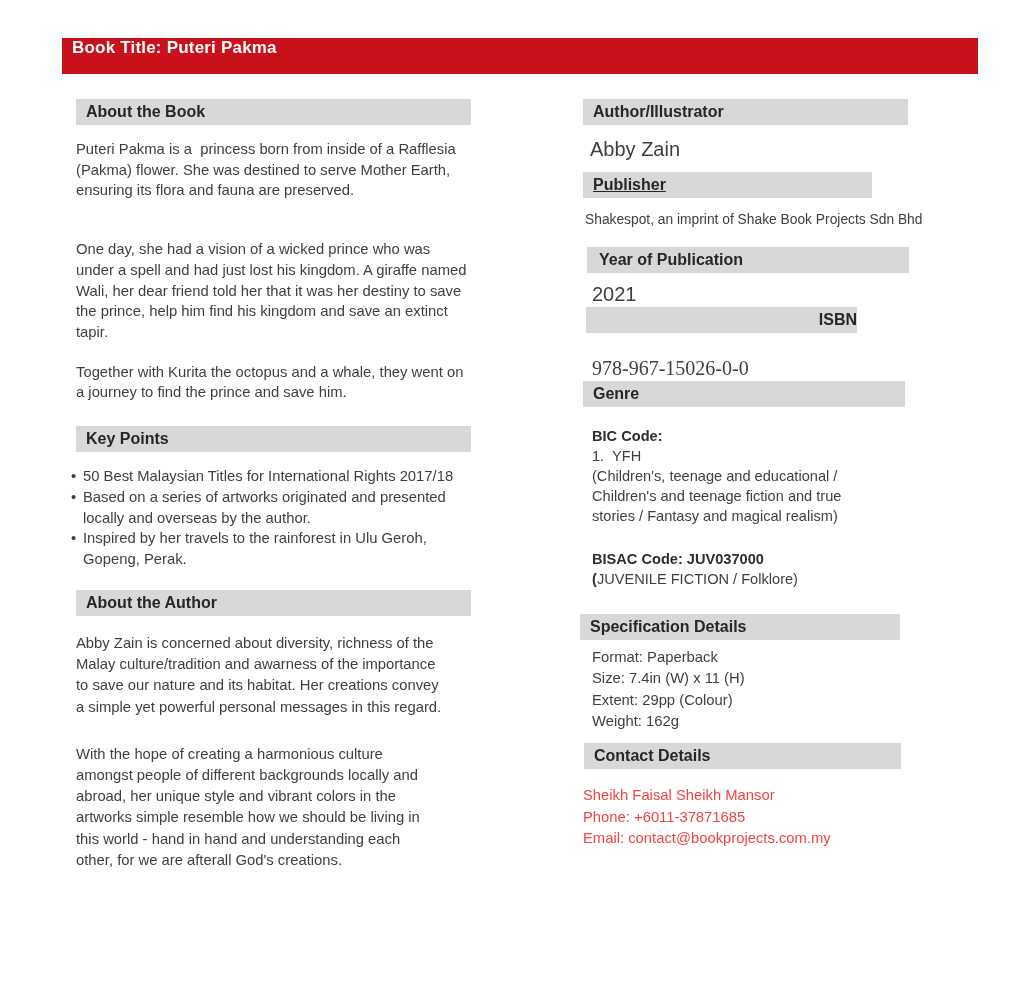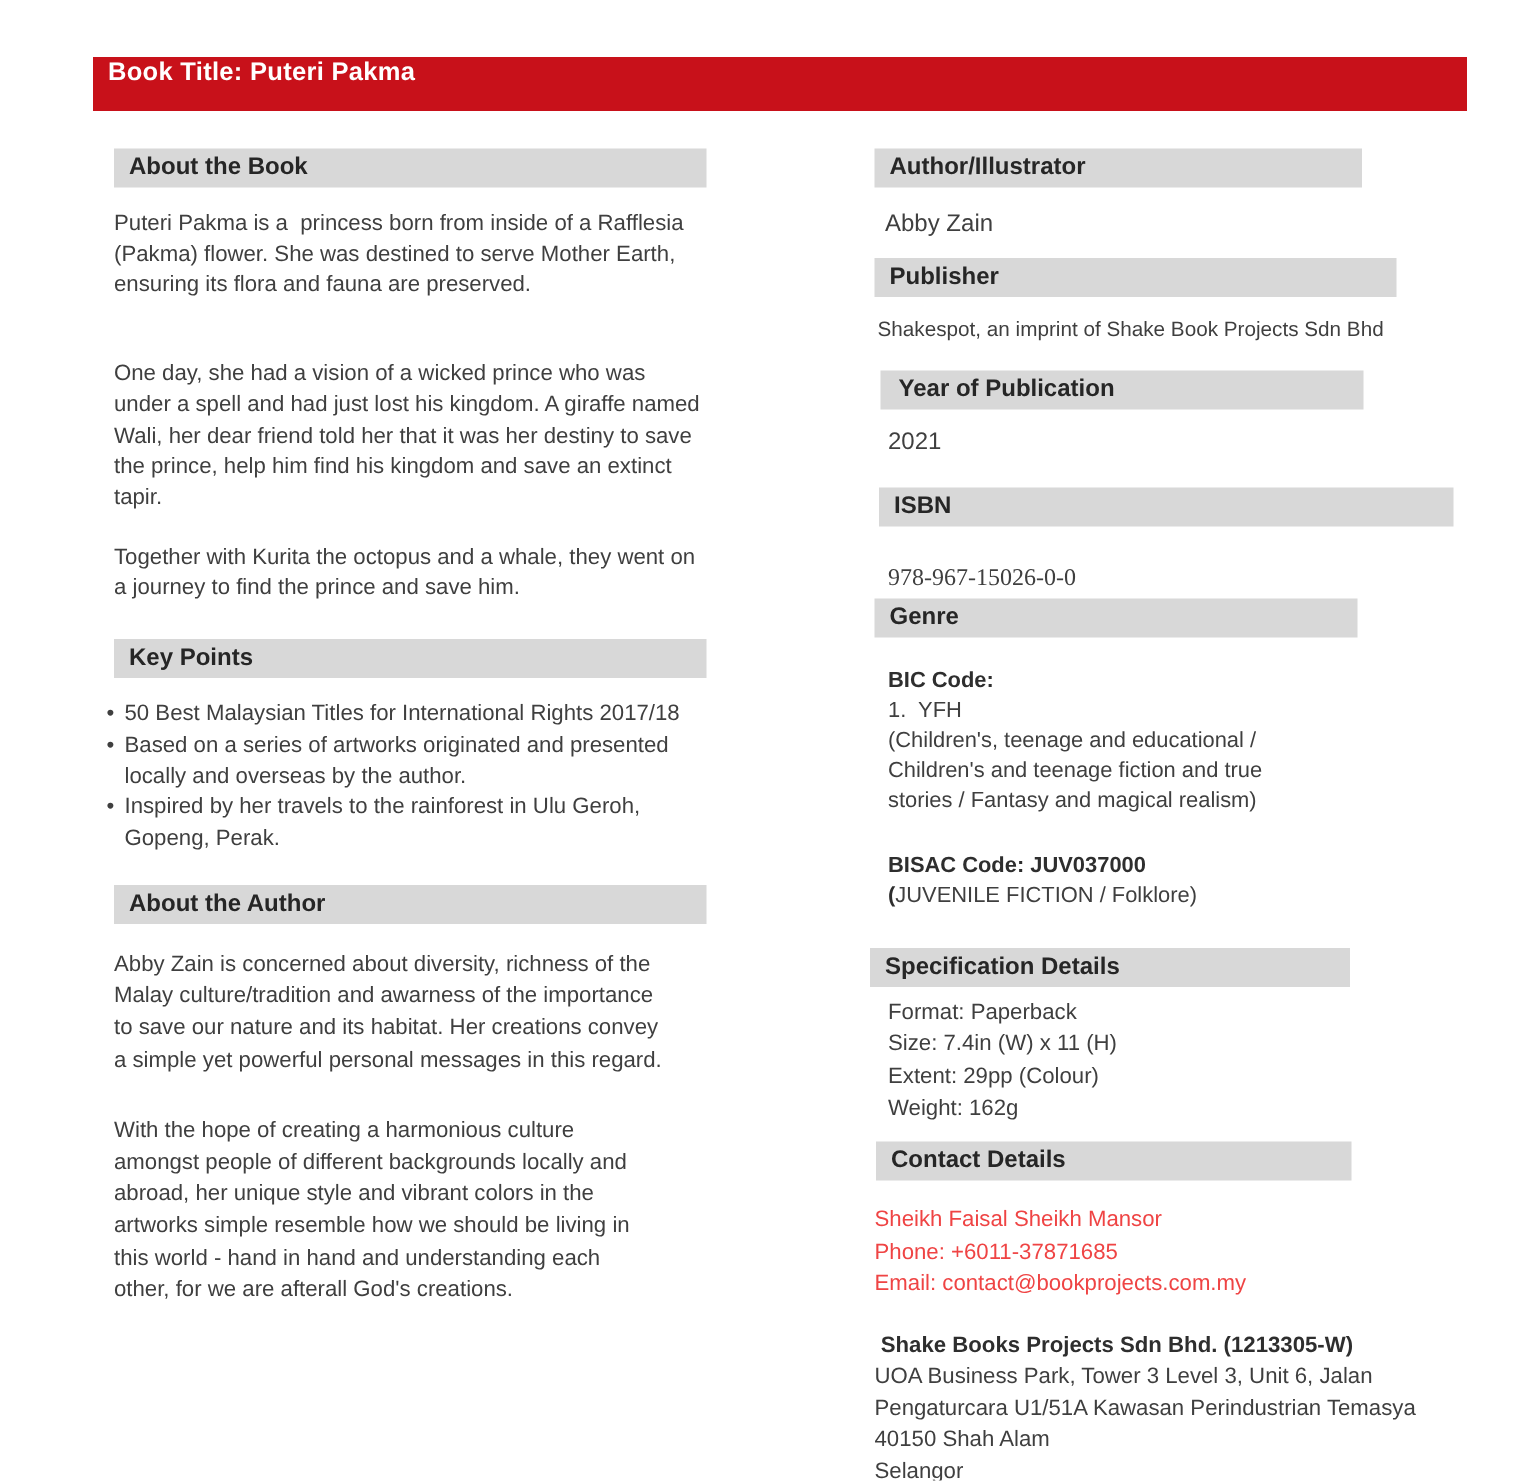--- a/index.html
+++ b/index.html
@@ -74,28 +74,28 @@
     content: "\2022";
     position: absolute;
     left: 0; top: 0;
     color: #3f3f3f;
   }
   .bar-author { margin-top: 20px; }
   .ap1 { margin-top: 17px; line-height: 21.2px; }
   .ap2 { margin-top: 26px; line-height: 21.2px; }
   
   .bar-r { width: 325px; margin-left: 3px; }
-  .bar-publisher { width: 348px; margin-top: 13px; }
+  .bar-publisher { width: 289px; margin-top: 13px; text-decoration: underline; }
   .bar-year { width: 322px; margin-left: 7px; margin-top: 19px; padding-left: 12px; }
-  .bar-isbn { width: 383px; margin-left: 6px; margin-top: 21px; }
+  .bar-isbn { width: 271px; margin-left: 6px; margin-top: 3px; text-align: right; }
   .bar-genre { width: 322px; margin-top: 4px; }
   .bar-spec { width: 320px; margin-left: 0; margin-top: 25px; }
   .bar-contact { width: 317px; margin-left: 4px; margin-top: 11px; }
   .r-value {
-    font-size: 16px; line-height: 19px;
+    font-size: 20px; line-height: 19px;
     color: #3f3f3f;
     padding-left: 10px;
   }
   .v-author { margin-top: 15px; }
   .v-publisher { margin-top: 13px; font-size: 13.8px; line-height: 17px; padding-left: 5px; }
   .v-year { margin-top: 12px; padding-left: 12px; }
   .v-isbn { margin-top: 26px; padding-left: 12px; line-height: 18px; font-family: Liberation Serif, serif; }
   .genre-block {
     margin-top: 19px;
     padding-left: 12px;
@@ -223,23 +223,16 @@
 Size: 7.4in (W) x 11 (H)
 Extent: 29pp (Colour)
 Weight: 162g</div>
 
     <div class="bar bar-contact">
       <span>Contact Details</span>
     </div>
     <div class="contact-lines prewrap">Sheikh Faisal Sheikh Mansor
 Phone: +6011-37871685
 Email: contact@bookprojects.com.my</div>
-    <div class="company-block">
-      <div class="company-name"> Shake Books Projects Sdn Bhd. (1213305-W)</div>
-      <div class="prewrap">UOA Business Park, Tower 3 Level 3, Unit 6, Jalan
-Pengaturcara U1/51A Kawasan Perindustrian Temasya
-40150 Shah Alam
-Selangor</div>
-    </div>
 
   </div>
 
 </div>
 
 </body></html>

